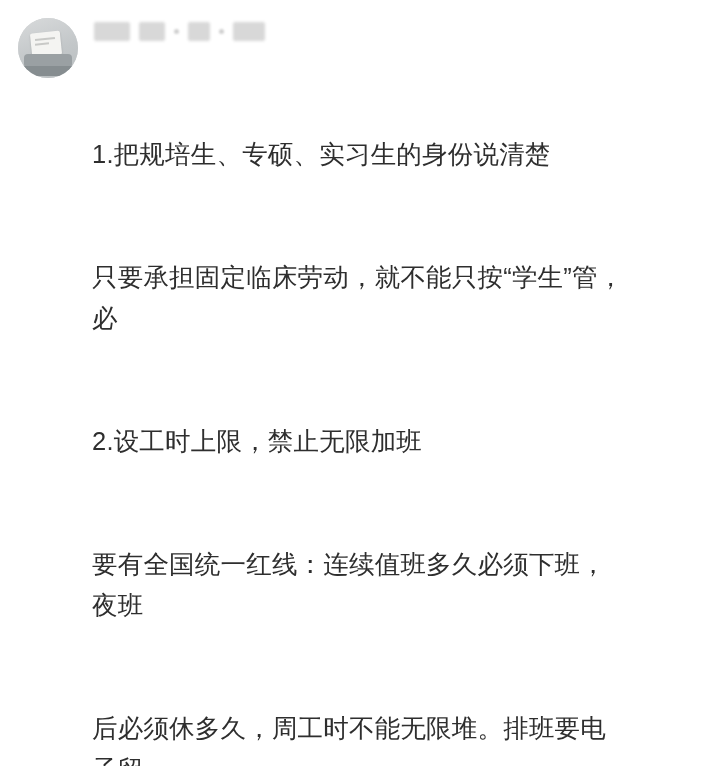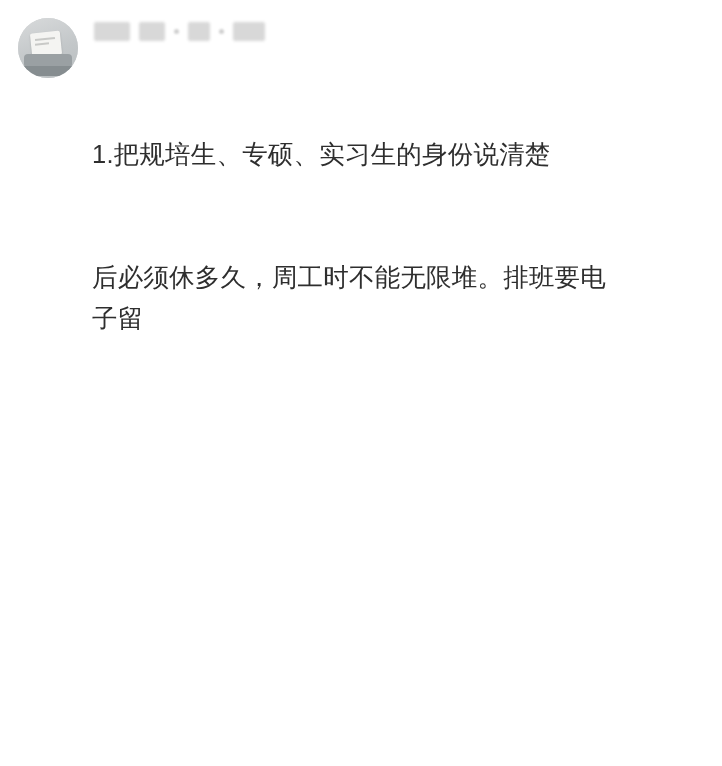--- a/index.html
+++ b/index.html
@@ -153,20 +153,23 @@
       <span class="blur-block b1"></span>
       <span class="blur-block b2"></span>
       <span class="blur-dot"></span>
       <span class="blur-block b3"></span>
       <span class="blur-dot"></span>
       <span class="blur-block b4"></span>
     </div>
 
     <div class="text">
       <span class="ln">1.把规培生、专硕、实习生的身份说清楚</span>
+      <span class="ln">只要承担固定临床劳动，就不能只按“学生”管，必</span>
+      <span class="ln">2.设工时上限，禁止无限加班</span>
+      <span class="ln">要有全国统一红线：连续值班多久必须下班，夜班</span>
       <span class="ln">后必须休多久，周工时不能无限堆。排班要电子留</span>
       
       
       
       
       
       
       
       
       

